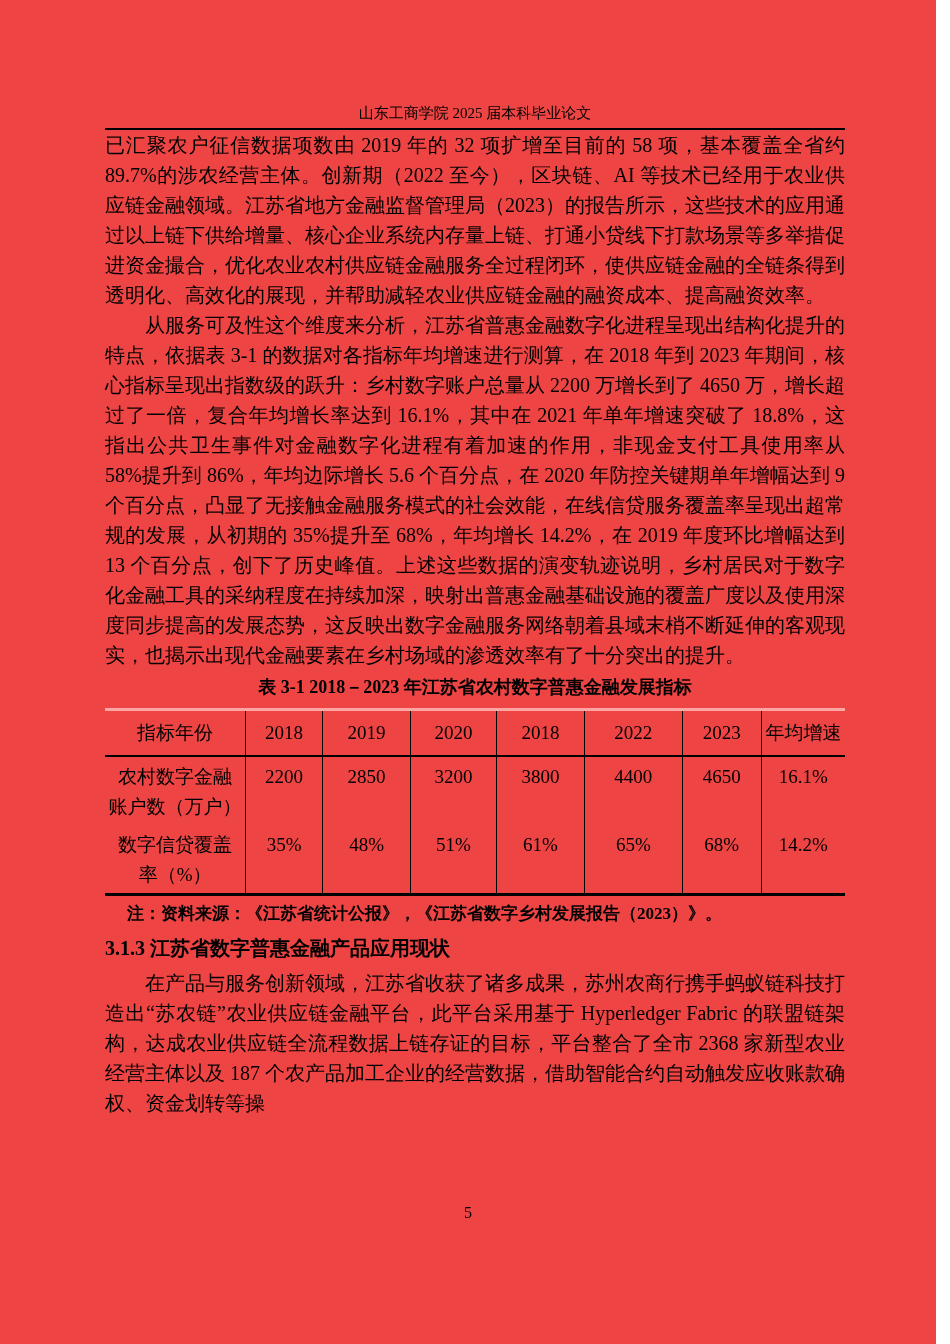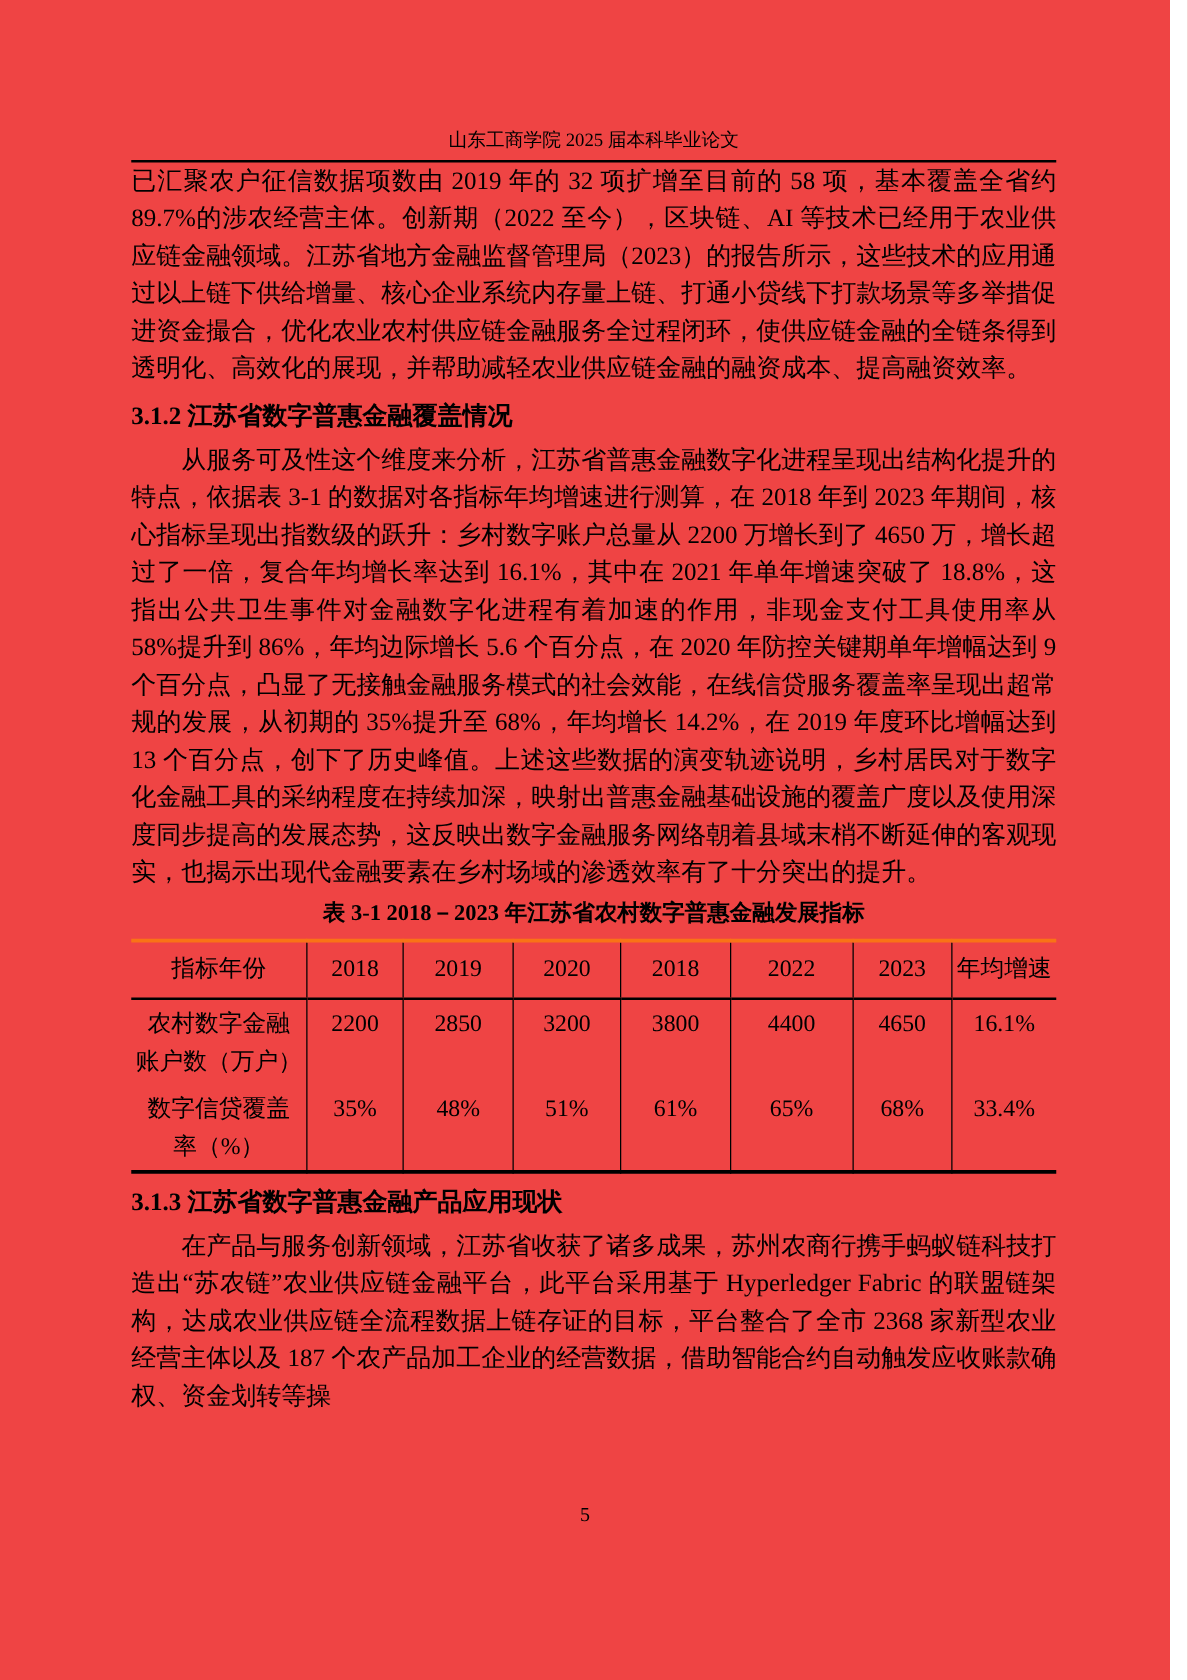--- a/index.html
+++ b/index.html
@@ -32,21 +32,21 @@
   }
   .table-caption {
     margin-top:4px;
     font-size:18px; line-height:26px;
     font-weight:bold; text-align:center;
   }
   table.ind-table {
     width:100%;
     margin-top:8px;
     border-collapse:collapse;
-    border-top:3px solid #f97316;
+    border-top:3px solid #fca5a5;
     border-bottom:3px solid #000;
     font-size:19px;
   }
   table.ind-table th, table.ind-table td {
     border-left:1px solid #000;
     text-align:center;
     font-weight:normal;
   }
   table.ind-table th:first-child, table.ind-table td:first-child { border-left:none; }
   table.ind-table thead th {
@@ -77,21 +77,20 @@
 <div class="page">
 
   <div class="running-header">
     <span>山东工商学院 2025 届本科毕业论文</span>
   </div>
 
   <div class="content">
 
     <p class="body-par">已汇聚农户征信数据项数由 2019 年的 32 项扩增至目前的 58 项，基本覆盖全省约 89.7%的涉农经营主体。创新期（2022 至今），区块链、AI 等技术已经用于农业供应链金融领域。江苏省地方金融监督管理局（2023）的报告所示，这些技术的应用通过以上链下供给增量、核心企业系统内存量上链、打通小贷线下打款场景等多举措促进资金撮合，优化农业农村供应链金融服务全过程闭环，使供应链金融的全链条得到透明化、高效化的展现，并帮助减轻农业供应链金融的融资成本、提高融资效率。</p>
 
-    <h3 class="sec-heading">3.1.2 江苏省数字普惠金融覆盖情况</h3>
 
     <p class="body-par indent">从服务可及性这个维度来分析，江苏省普惠金融数字化进程呈现出结构化提升的特点，依据表 3-1 的数据对各指标年均增速进行测算，在 2018 年到 2023 年期间，核心指标呈现出指数级的跃升：乡村数字账户总量从 2200 万增长到了 4650 万，增长超过了一倍，复合年均增长率达到 16.1%，其中在 2021 年单年增速突破了 18.8%，这指出公共卫生事件对金融数字化进程有着加速的作用，非现金支付工具使用率从 58%提升到 86%，年均边际增长 5.6 个百分点，在 2020 年防控关键期单年增幅达到 9 个百分点，凸显了无接触金融服务模式的社会效能，在线信贷服务覆盖率呈现出超常规的发展，从初期的 35%提升至 68%，年均增长 14.2%，在 2019 年度环比增幅达到 13 个百分点，创下了历史峰值。上述这些数据的演变轨迹说明，乡村居民对于数字化金融工具的采纳程度在持续加深，映射出普惠金融基础设施的覆盖广度以及使用深度同步提高的发展态势，这反映出数字金融服务网络朝着县域末梢不断延伸的客观现实，也揭示出现代金融要素在乡村场域的渗透效率有了十分突出的提升。</p>
 
     <div class="table-caption">表 3-1 2018－2023 年江苏省农村数字普惠金融发展指标</div>
 
     <table class="ind-table">
       <colgroup>
         <col style="width:19%">
           <col style="width:10.4%">
           <col style="width:11.9%">
@@ -127,25 +126,26 @@
         </tr>
         <tr>
           <td class="label-cell">数字信贷覆盖
 率（%）</td>
           <td>35%</td>
           <td>48%</td>
           <td>51%</td>
           <td>61%</td>
           <td>65%</td>
           <td>68%</td>
-          <td>33.4%</td>
+          <td>14.2%</td>
         </tr>
       </tbody>
     </table>
 
+    <div class="table-note">注：资料来源：《江苏省统计公报》，《江苏省数字乡村发展报告（2023）》。</div>
 
     <h3 class="sec-heading">3.1.3 江苏省数字普惠金融产品应用现状</h3>
 
     <p class="body-par indent">在产品与服务创新领域，江苏省收获了诸多成果，苏州农商行携手蚂蚁链科技打造出“苏农链”农业供应链金融平台，此平台采用基于 Hyperledger Fabric 的联盟链架构，达成农业供应链全流程数据上链存证的目标，平台整合了全市 2368 家新型农业经营主体以及 187 个农产品加工企业的经营数据，借助智能合约自动触发应收账款确权、资金划转等操</p>
 
   </div>
 
   <div class="page-number">5</div>
 
 </div>

